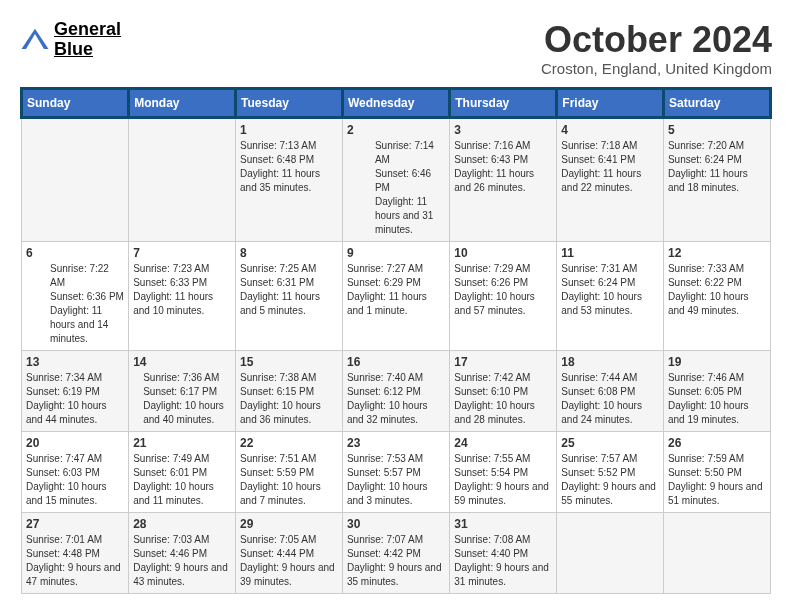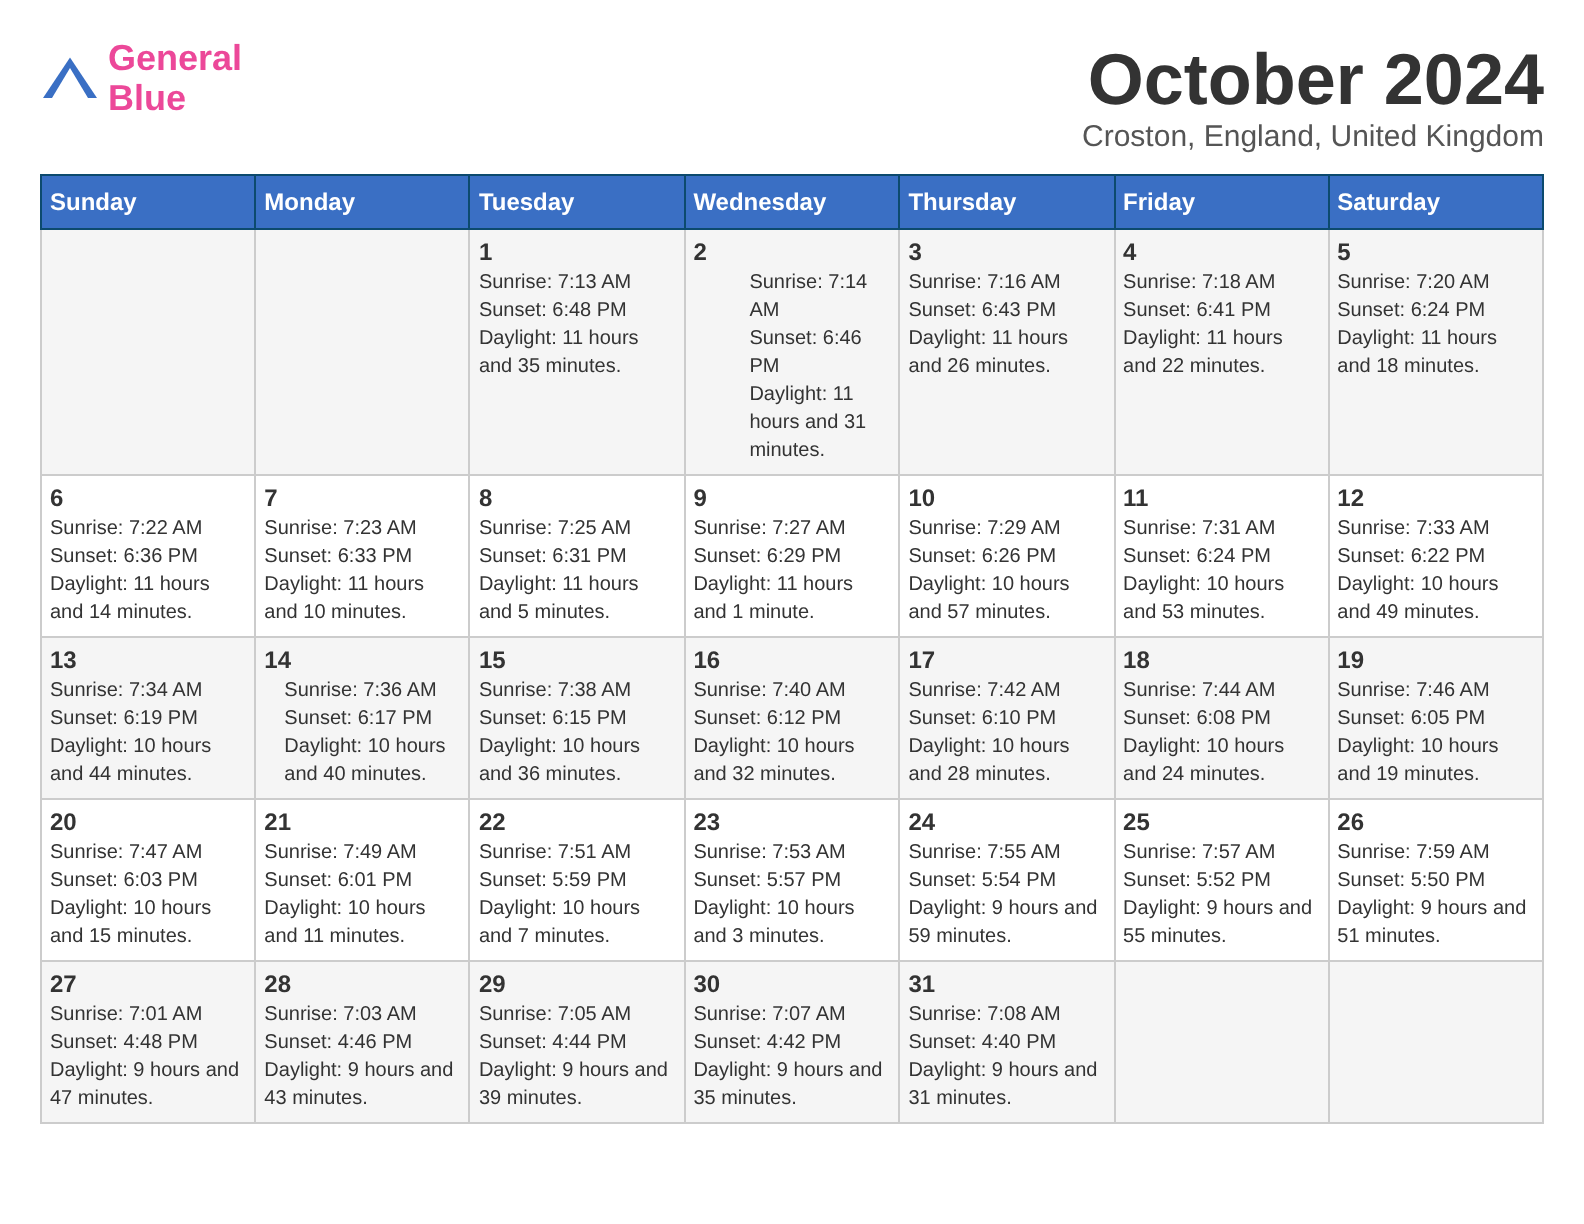--- a/index.html
+++ b/index.html
@@ -21,21 +21,22 @@
       align-items: center;
       gap: 4px;
     }
     .logo-text {
       font-size: 18px;
       font-weight: bold;
       color: #333;
       line-height: 1.1;
     }
     .logo-text span {
-      color: #ec4899;
+      color: #000000;
+      text-decoration: underline;
     }
     .logo-icon {
       width: 30px;
       height: 30px;
     }
     .title-area {
       text-align: right;
     }
     .month-title {
       font-size: 36px;
@@ -54,21 +55,21 @@
     }
     thead tr {
       background-color: #3a6fc4;
       color: #fff;
     }
     thead th {
       padding: 6px 4px;
       text-align: left;
       font-size: 12px;
       font-weight: bold;
-      border: 1px solid #0c4a6e;
+      border: 3px solid #0c4a6e;
     }
     tbody td {
       border: 1px solid #ccc;
       padding: 4px;
       vertical-align: top;
       width: 108px;
       min-height: 80px;
     }
     tbody tr:nth-child(odd) {
       background-color: #f5f5f5;
@@ -151,21 +152,21 @@
         <td>
           <div class="day-number">5</div>
           <div class="day-info" style="white-space: pre-line;">Sunrise: 7:20 AM
 Sunset: 6:24 PM
 Daylight: 11 hours and 18 minutes.</div>
         </td>
       </tr>
       <tr>
         <td>
           <div class="day-number">6</div>
-          <div class="day-info" style="white-space: pre-line;">Sunrise: 7:22 AM
+          <div class="day-info" style="white-space: pre-line; margin-left: 24px;">Sunrise: 7:22 AM
 Sunset: 6:36 PM
 Daylight: 11 hours and 14 minutes.</div>
         </td>
         <td>
           <div class="day-number">7</div>
           <div class="day-info" style="white-space: pre-line;">Sunrise: 7:23 AM
 Sunset: 6:33 PM
 Daylight: 11 hours and 10 minutes.</div>
         </td>
         <td>

